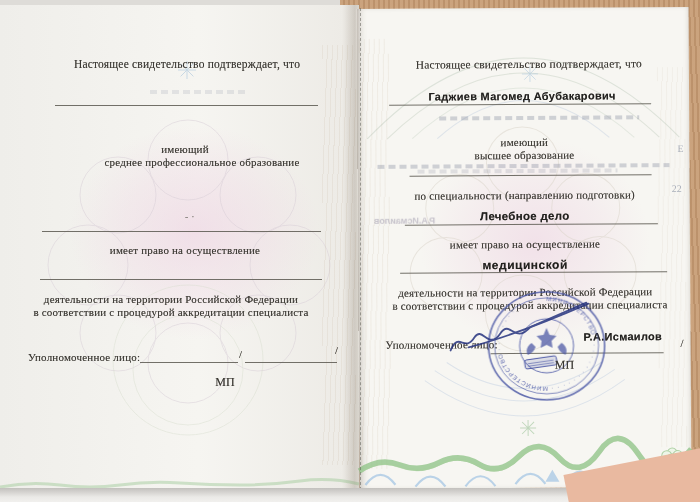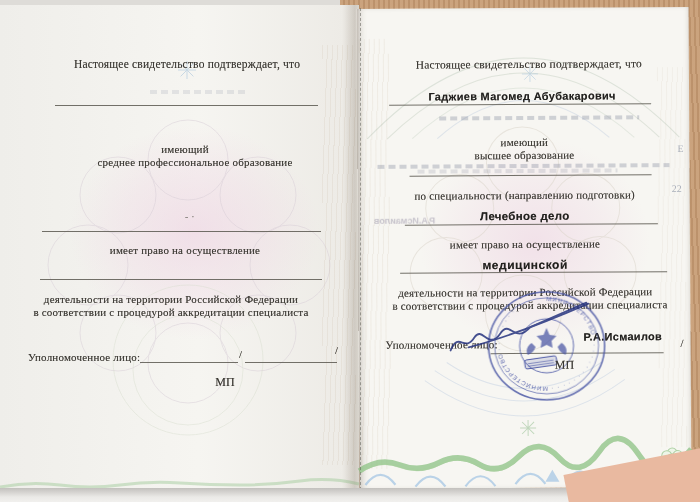--- a/index.html
+++ b/index.html
@@ -74,21 +74,21 @@
 
     <div class="vstripes" style="left:322px;top:40px;width:34px;height:420px;"></div>
 
     <div class="t c" style="left:32px;top:53px;width:310px;font-size:11.5px;">Настоящее свидетельство подтверждает, что</div>
 
     <div class="ghost-row" style="left:150px;top:85px;width:95px;opacity:.5;"></div>
 
     <div class="rule" style="left:55px;top:100px;width:263px;"></div>
 
     <div class="t c" style="left:20px;top:138px;width:330px;">имеющий</div>
-    <div class="t c" style="left:30px;top:151px;width:330px;">среднее профессиональное образование</div>
+    <div class="t c" style="left:37px;top:151px;width:330px;">среднее профессиональное образование</div>
 
     <div class="t" style="left:185px;top:206px;color:#8e8b86;font-size:10px;">- ·</div>
 
     <div class="rule" style="left:42px;top:226px;width:279px;"></div>
 
     <div class="t c" style="left:20px;top:239px;width:330px;">имеет право на осуществление</div>
 
     <div class="rule" style="left:40px;top:274px;width:282px;"></div>
 
     <div class="t c" style="left:15px;top:288px;width:312px;">деятельности на территории Российской Федерации</div>

